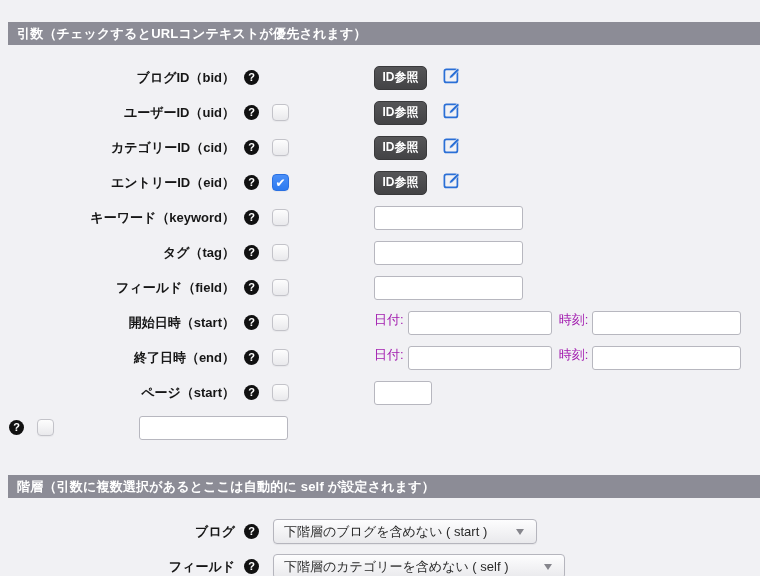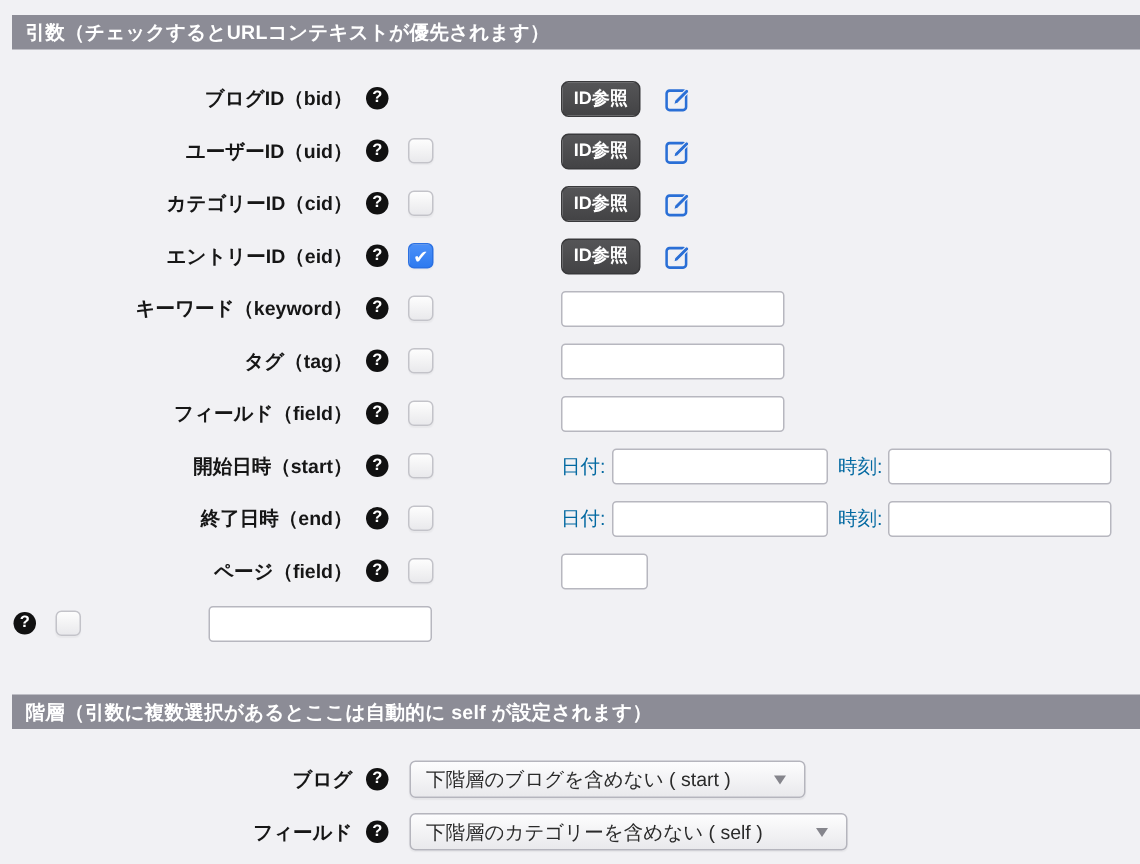--- a/index.html
+++ b/index.html
@@ -14,21 +14,21 @@
     margin-top: 12px;
     height: 23px;
     background: #8c8c96;
     color: #ffffff;
     font-size: 13px;
     font-weight: 700;
     line-height: 23px;
     padding-left: 9px;
     letter-spacing: 0.2px;
   }
-  .bar-top { margin-top: 10px; }
+  .bar-top { margin-top: 22px; }
   .rows-args { padding-top: 15px; padding-bottom: 18px; }
   .rows-hier { padding-top: 16px; }
   .row {
     display: flex;
     align-items: center;
     height: 35px;
   }
   .row-label {
     width: 235px;
     text-align: right;
@@ -77,21 +77,21 @@
     text-align: center;
   }
   .checkbox.checked {
     background: linear-gradient(#4b90f8, #2d7af0);
     border-color: #2a70e2;
   }
   .checkbox.checked .check-glyph { display: block; }
   .control {
     margin-left: 85px;
     display: flex;
-    align-items: center;
+    align-items: flex-start;
   }
   .control-hier { margin-left: 14px; display: flex; align-items: center; }
   .btn-dark {
     width: 53px; height: 24px;
     background: linear-gradient(#555557, #434345);
     border: 1px solid #39393b;
     border-radius: 5px;
     color: #fff;
     font-size: 12px;
     font-weight: 700;
@@ -117,21 +117,21 @@
     padding: 0 6px;
     color: #222;
   }
   .w-std { width: 149px; }
   .w-date { width: 144px; }
   .w-time { width: 149px; }
   .w-small { width: 58px; }
   .inline-label {
     font-size: 13px;
     font-weight: 400;
-    color: #0369a1;
+    color: #a21caf;
     white-space: nowrap;
     margin-right: 4px;
   }
   .gap-left { margin-left: 7px; }
   .select {
     position: relative;
     height: 25px;
     border: 1px solid #b5b5bd;
     border-radius: 4px;
     background: linear-gradient(#fdfdfe, #e9e9ec);
@@ -287,21 +287,21 @@
       </span>
     <div class="control">
       <span class="inline-label">日付:</span>
       <input class="txt w-date" type="text" value="" style="">
       <span class="inline-label gap-left">時刻:</span>
       <input class="txt w-time" type="text" value="" style="">
     </div>
   </div>
 
   <div class="row">
-    <div class="row-label">ページ（field）</div>
+    <div class="row-label">ページ（start）</div>
     <span class="help">?</span>
     <span class="cb-slot">
         <span class="checkbox"></span>
       </span>
     <div class="control">
       <input class="txt w-small" type="text" value="" style="">
     </div>
   </div>
 
   <div class="row">

